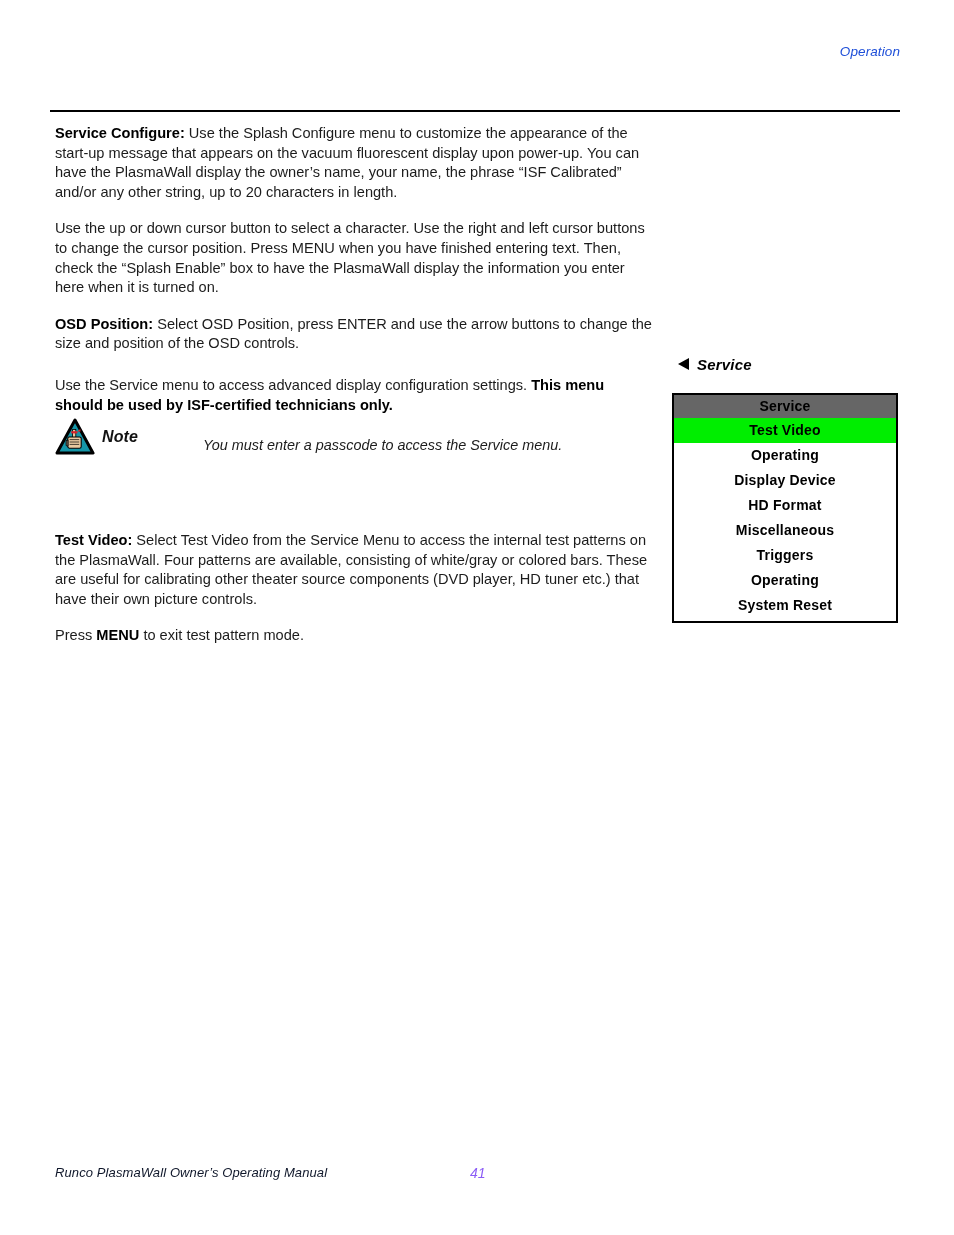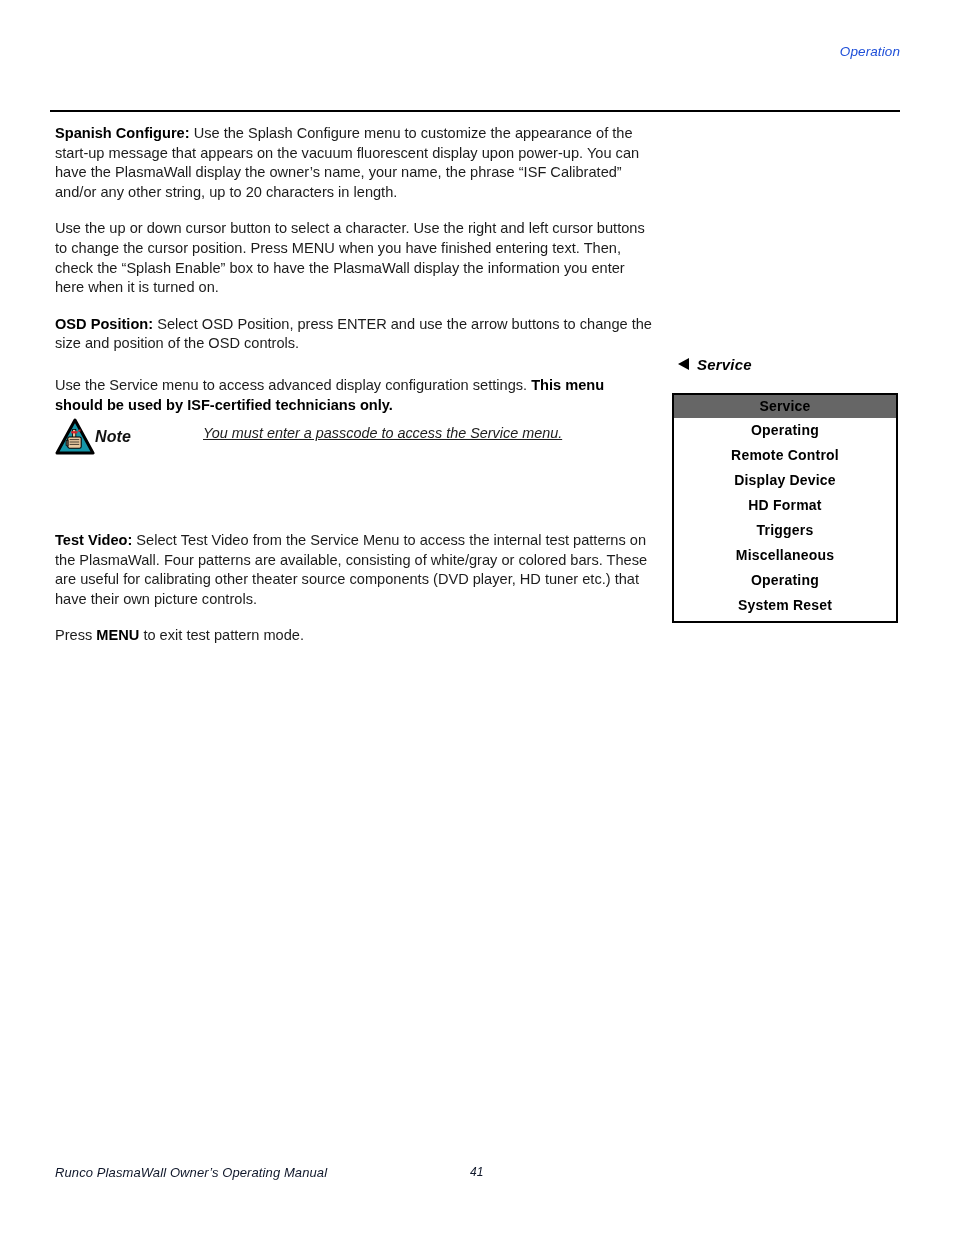--- a/index.html
+++ b/index.html
@@ -72,43 +72,43 @@
     left: 55px;
     width: 600px;
     height: 64px;
   }
   .note-label-wrap {
     position: absolute;
     left: 0;
     top: 0;
     display: flex;
     align-items: center;
+    gap: 7px;
   }
   .note-icon {
     width: 40px;
     height: 38px;
     display: block;
   }
   .note-label {
     font-weight: bold;
     font-style: italic;
     font-size: 16px;
     color: #111111;
     letter-spacing: 0.1px;
   }
   .note-text {
     position: absolute;
     left: 148px;
-    top: 6px;
+    top: 18px;
     width: 450px;
     font-style: italic;
     font-size: 14.4px;
     line-height: 19px;
     color: #1c1c1c;
-    text-decoration: underline;
   }
 
   
   .text-column-lower {
     position: absolute;
     top: 531px;
     left: 55px;
     width: 598px;
   }
 
@@ -189,35 +189,35 @@
     font-style: italic;
     font-size: 13px;
     color: #0f172a;
     letter-spacing: 0.1px;
   }
   .footer-page {
     position: absolute;
     left: 415px;
     top: 0;
     font-style: italic;
-    font-size: 12px;
-    color: #0f172a;
+    font-size: 14px;
+    color: #8b5cf6;
   }
 </style>
 </head>
 <body>
 
 <div class="page">
 
   <div class="running-header">Operation</div>
   <div class="header-rule"></div>
 
   <div class="text-column">
 
-    <p class="para"><b>Spanish Configure:</b><span> Use the Splash Configure menu to customize the appearance of the start-up message that appears on the vacuum fluorescent display upon power-up. You can have the PlasmaWall display the owner’s name, your name, the phrase “ISF Calibrated” and/or any other string, up to 20 characters in length.</span></p>
+    <p class="para"><b>Service Configure:</b><span> Use the Splash Configure menu to customize the appearance of the start-up message that appears on the vacuum fluorescent display upon power-up. You can have the PlasmaWall display the owner’s name, your name, the phrase “ISF Calibrated” and/or any other string, up to 20 characters in length.</span></p>
 
     <p class="para"><span>Use the up or down cursor button to select a character. Use the right and left cursor buttons to change the cursor position. Press MENU when you have finished entering text. Then, check the “Splash Enable” box to have the PlasmaWall display the information you enter here when it is turned on.</span></p>
 
     <p class="para"><b>OSD Position:</b><span> Select OSD Position, press ENTER and use the arrow buttons to change the size and position of the OSD controls.</span></p>
 
     <p class="para" style="margin-top:22px;"><span>Use the Service menu to access advanced display configuration settings. </span><b>This menu should be used by ISF-certified technicians only.</b></p>
   </div>
 
   <div class="note-block">
     <div class="note-label-wrap">
@@ -247,26 +247,26 @@
 
   <div class="osd-figure">
     <div class="osd-caption">
       <span class="caption-arrow"></span>
       <span class="caption-text">Service</span>
     </div>
 
     <div class="osd-menu">
       <div class="osd-title">Service</div>
       <div>
+        <div class="osd-item selected">Test Video</div>
         <div class="osd-item">Operating</div>
-        <div class="osd-item">Remote Control</div>
         <div class="osd-item">Display Device</div>
         <div class="osd-item">HD Format</div>
+        <div class="osd-item">Miscellaneous</div>
         <div class="osd-item">Triggers</div>
-        <div class="osd-item">Miscellaneous</div>
         <div class="osd-item">Operating</div>
         <div class="osd-item last">System Reset</div>
       </div>
     </div>
   </div>
 
   <div class="footer">
     <span class="footer-title">Runco PlasmaWall Owner’s Operating Manual</span>
     <span class="footer-page">41</span>
   </div>

